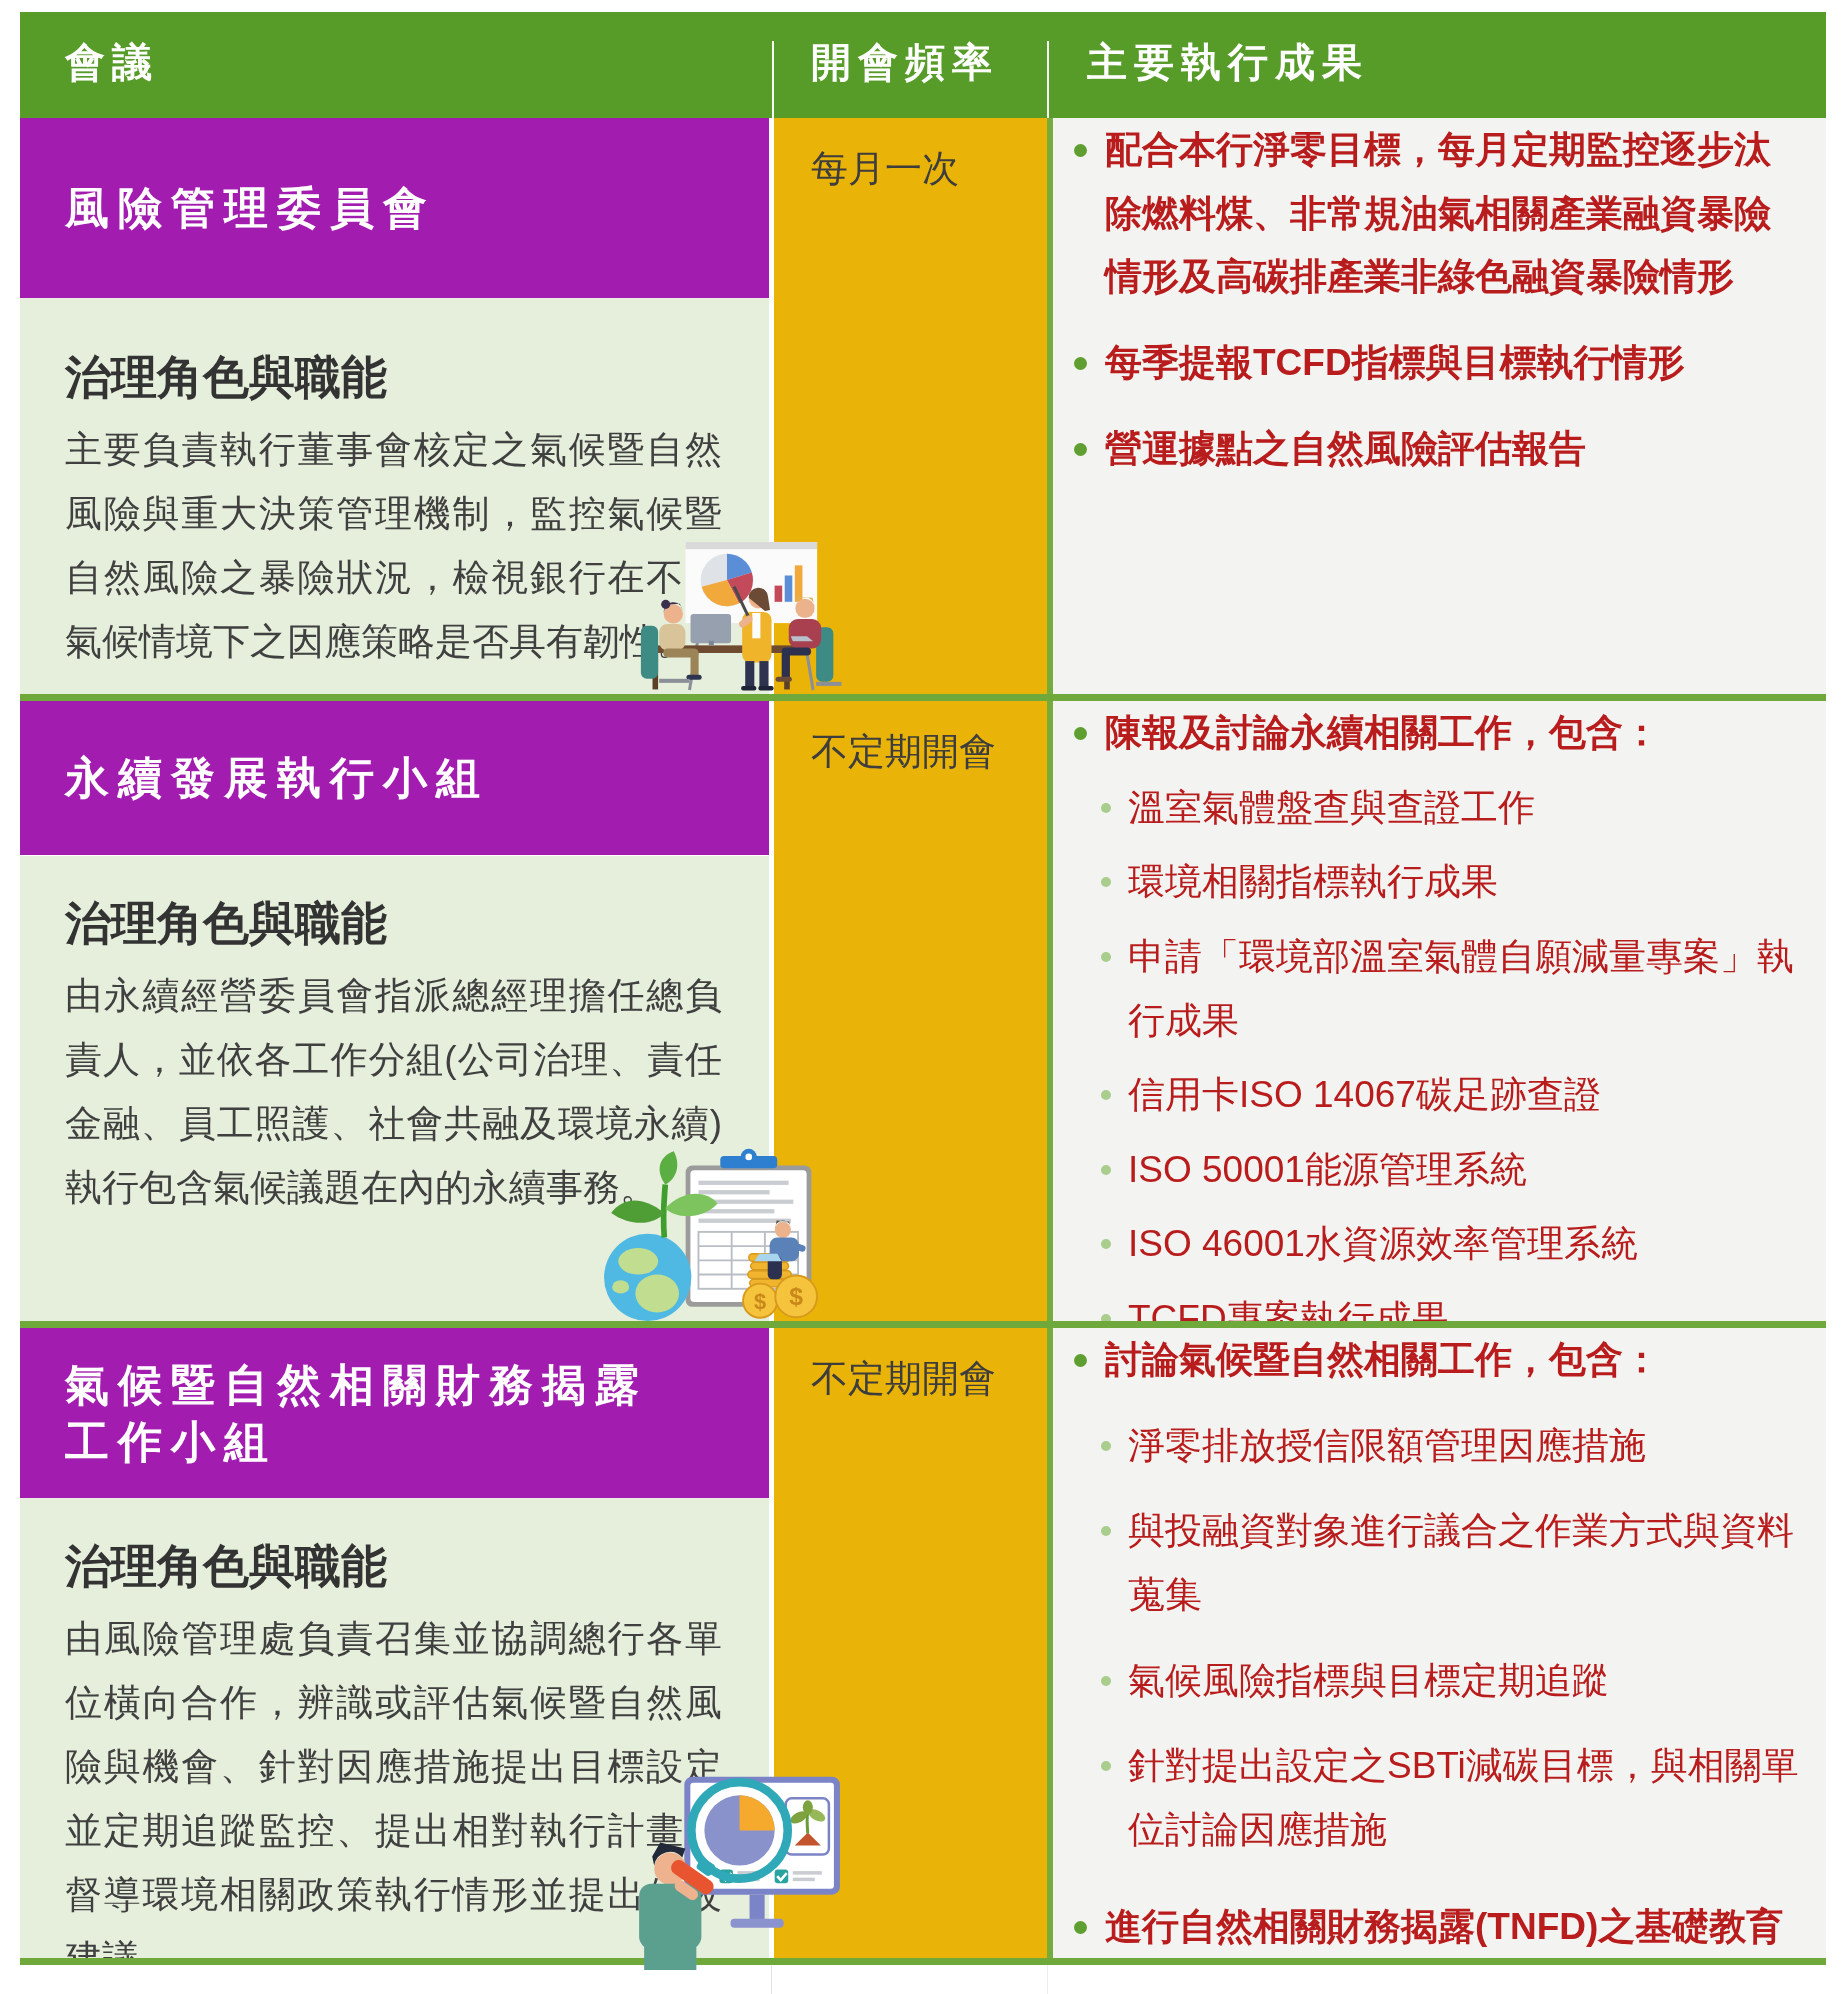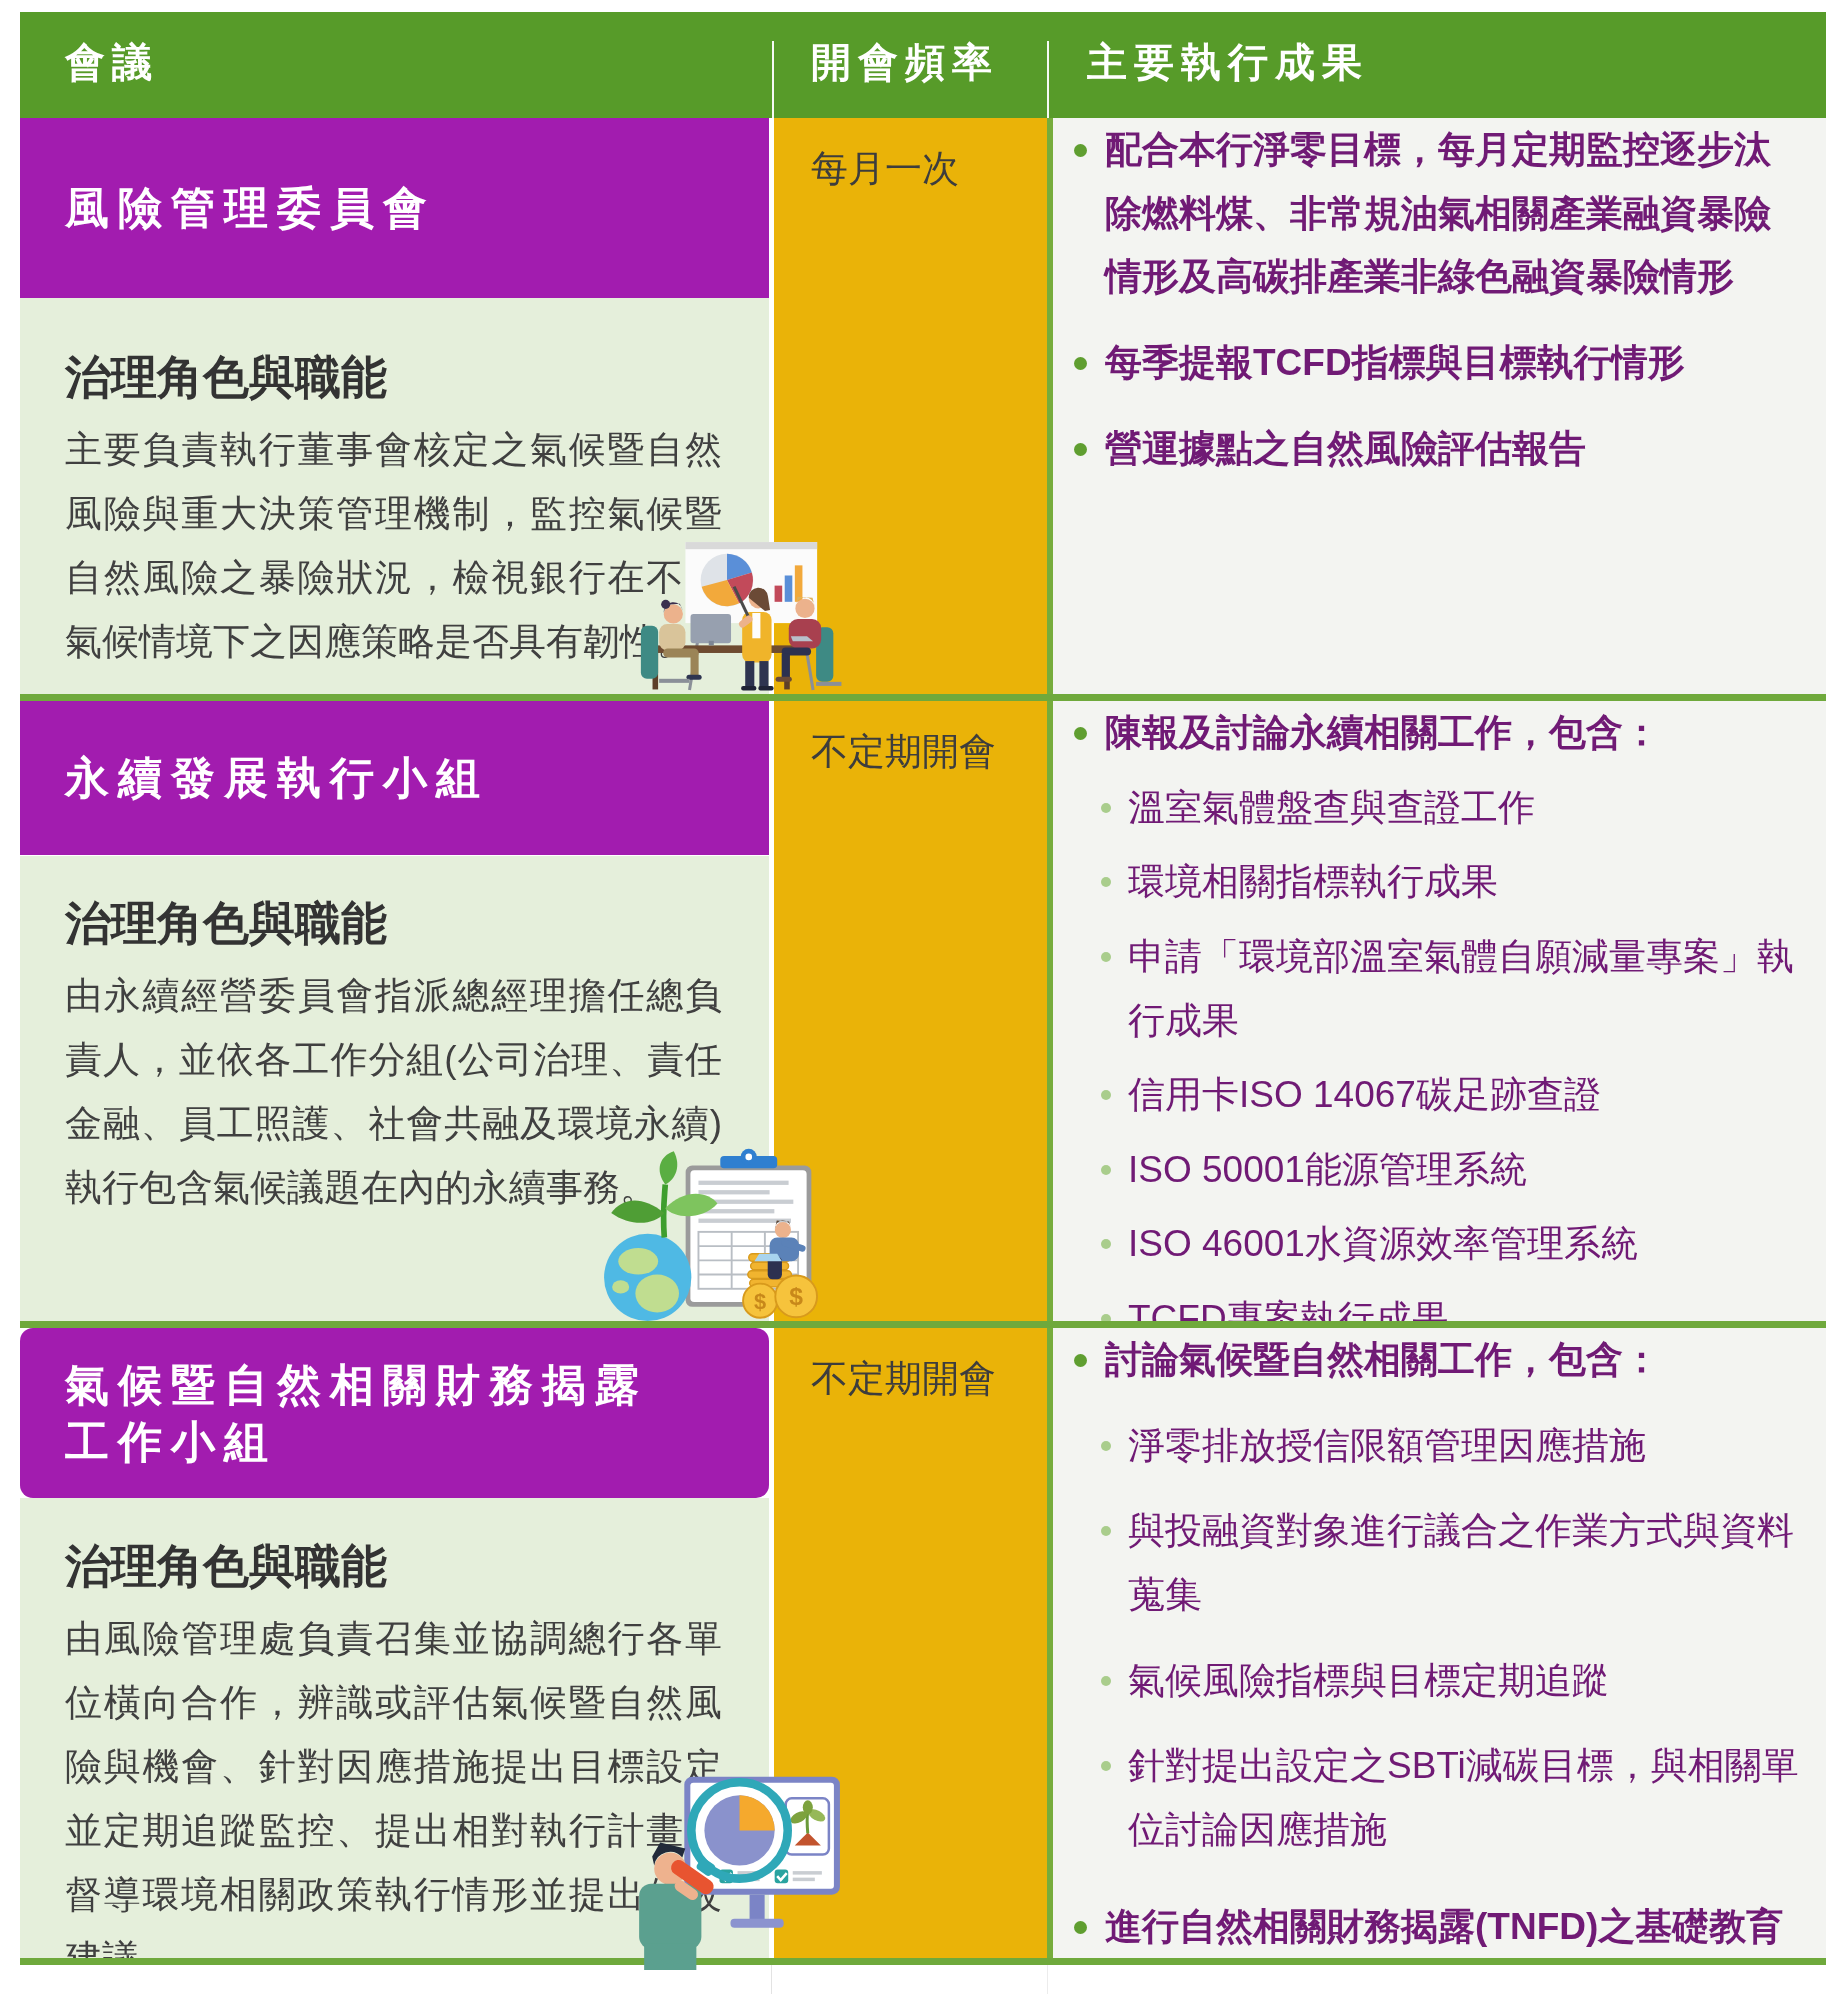--- a/index.html
+++ b/index.html
@@ -23,21 +23,21 @@
   .divider{height:7px;width:1806px;left:20px;background:#6fa93c;z-index:2;}
   
   .rolewrap{padding:0 47px 0 45px;}
   .rolehead{font-size:46px;font-weight:700;color:#333333;line-height:1.4;}
   .roletext{font-size:37px;line-height:1.73;color:#404040;margin-top:9px;text-align:justify;}
   .mt1{margin-top:47px;} .mt2{margin-top:35px;} .mt3{margin-top:36px;}
   
   .freq{font-size:37px;color:#3d3d3d;padding:23.4px 0 0 37px;line-height:1.5;}
   
   ul.results{list-style:none;margin:0;padding:0 20px 0 0;display:flex;flex-direction:column;}
-  ul.results li{position:relative;font-size:37px;line-height:1.72;color:#701a75;}
+  ul.results li{position:relative;font-size:37px;line-height:1.72;color:#b91c1c;}
   li.lv1{font-weight:700;color:#2f2f2f;padding-left:52px;}
   li.lv2{font-weight:400;padding-left:75px;}
   li.lv1 .dot{position:absolute;left:21px;top:26px;width:13px;height:13px;border-radius:50%;background:#5f9e30;}
   li.lv2 .dot{position:absolute;left:48px;top:27px;width:10px;height:10px;border-radius:50%;background:#a9cd8c;}
   .gap-r1{row-gap:22px;padding-top:15px;}
   .gap-r2{row-gap:11px;padding-top:26px;}
   .gap-r3{row-gap:22px;padding-top:24px;}
   .gap-r3 li.lv1:not(:first-child){margin-top:12px;}
   
   .stub{left:20px;top:1965px;width:1806px;height:30px;background:#ffffff;z-index:1;}
@@ -207,21 +207,21 @@
     <path d="M383 194 a17 17 0 0 1 34 -2 l-4 -14 -26 -2 z" fill="#5a4636"></path>
     <rect x="372" y="212" width="62" height="50" rx="16" fill="#5b82b8"></rect>
     <rect x="368" y="252" width="30" height="48" rx="10" fill="#2c3150"></rect>
     <polygon points="340,262 398,262 388,246 350,246" fill="#a8d4ee"></polygon>
     <rect x="398" y="214" width="52" height="14" rx="7" fill="#5b82b8" transform="rotate(18 398 221)"></rect>
   </svg>
 </div>
 
 <div class="abs divider" style="top:1321px;"></div>
 
-<div class="abs band" style="left:20px;top:1328px;width:749px;height:170px;border-radius:13px;">
+<div class="abs band" style="left:20px;top:1328px;width:749px;height:170px;">
   <div class="btxt">氣候暨自然相關財務揭露工作小組</div>
 </div>
 <div class="abs greenbody" style="left:20px;top:1498px;width:749px;height:460px;">
   <div class="rolewrap">
     <div class="rolehead mt3">治理角色與職能</div>
     <div class="roletext">由風險管理處負責召集並協調總行各單位橫向合作，辨識或評估氣候暨自然風險與機會、針對因應措施提出目標設定並定期追蹤監控、提出相對執行計畫、督導環境相關政策執行情形並提出修改建議。</div>
   </div>
 </div>
 <div class="abs graycell" style="left:774px;top:1328px;width:274px;height:630px;">
   <div class="freq">不定期開會</div>

